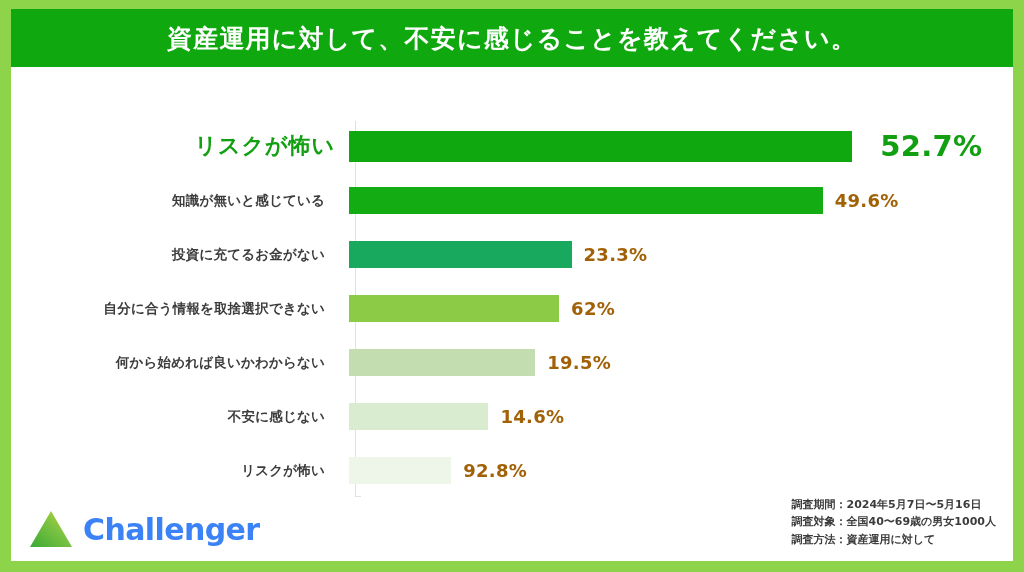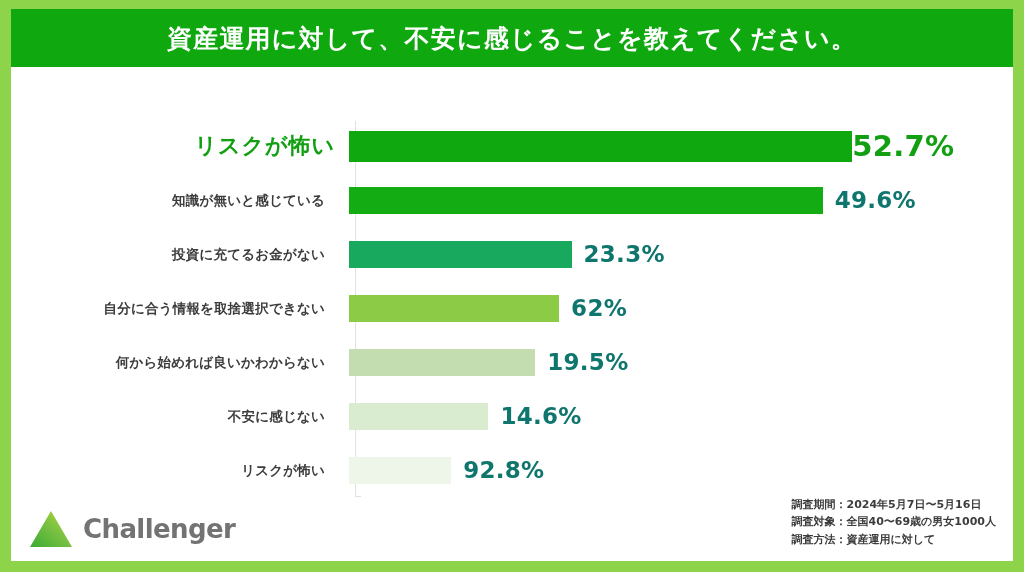--- a/index.html
+++ b/index.html
@@ -118,30 +118,30 @@
   }
 
   .bar {
     height: 27px;
     border-radius: 0;
   }
   .row.highlight .bar { height: 31px; }
 
   .bar-value {
     margin-left: 12px;
-    font-size: 23px;
-    font-weight: bold;
-    color: #0f766e;
+    font-size: 18px;
+    font-weight: bold;
+    color: #a16207;
     white-space: nowrap;
     letter-spacing: 0.3px;
   }
   .row.highlight .bar-value {
     font-size: 29px;
     color: #12a012;
-    margin-left: 0;
+    margin-left: 28px;
   }
 
   
   #footer {
     position: absolute;
     left: 0;
     bottom: 0;
     width: 100%;
     height: 76px;
   }
@@ -151,23 +151,23 @@
     left: 17px;
     bottom: 12px;
     display: flex;
     align-items: center;
     gap: 9px;
   }
 
   #logo-mark { display: block; }
 
   #logo-text {
-    font-size: 26px;
-    font-weight: bold;
-    color: #737373;
+    font-size: 30px;
+    font-weight: bold;
+    color: #3b82f6;
     letter-spacing: -0.6px;
   }
 
   #survey-meta {
     position: absolute;
     right: 17px;
     bottom: 12px;
     text-align: left;
     font-size: 11px;
     font-weight: bold;

